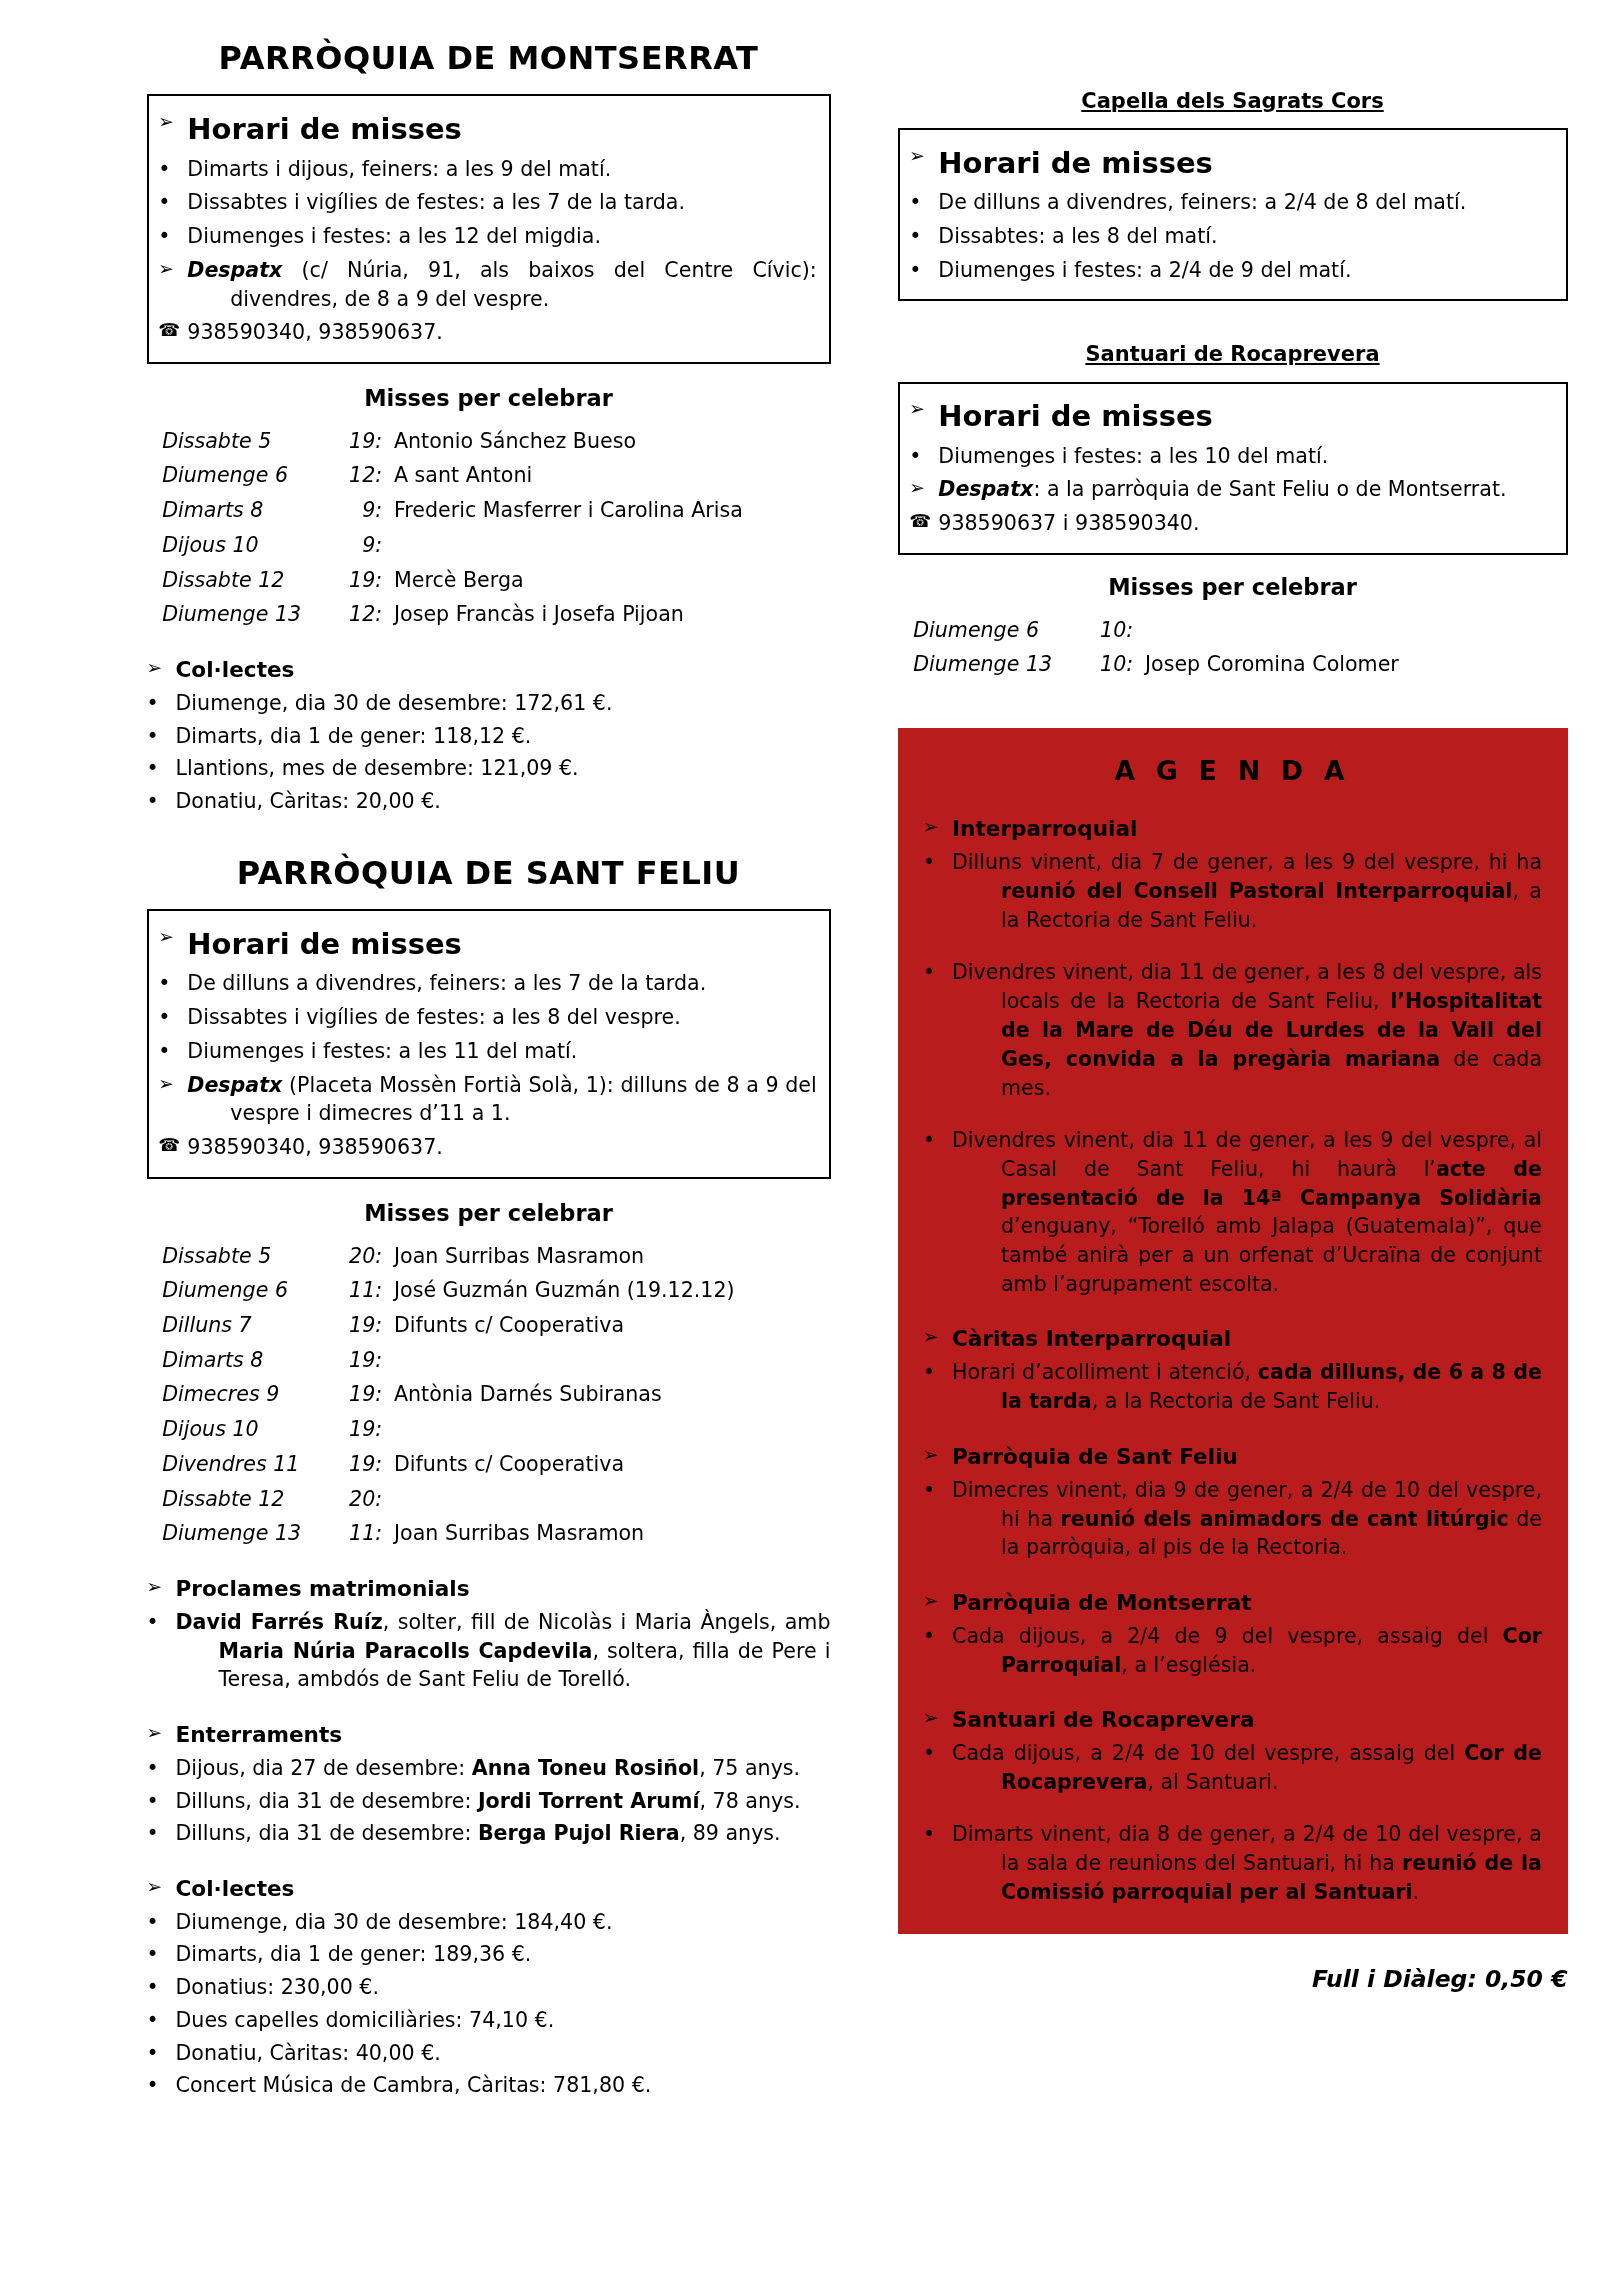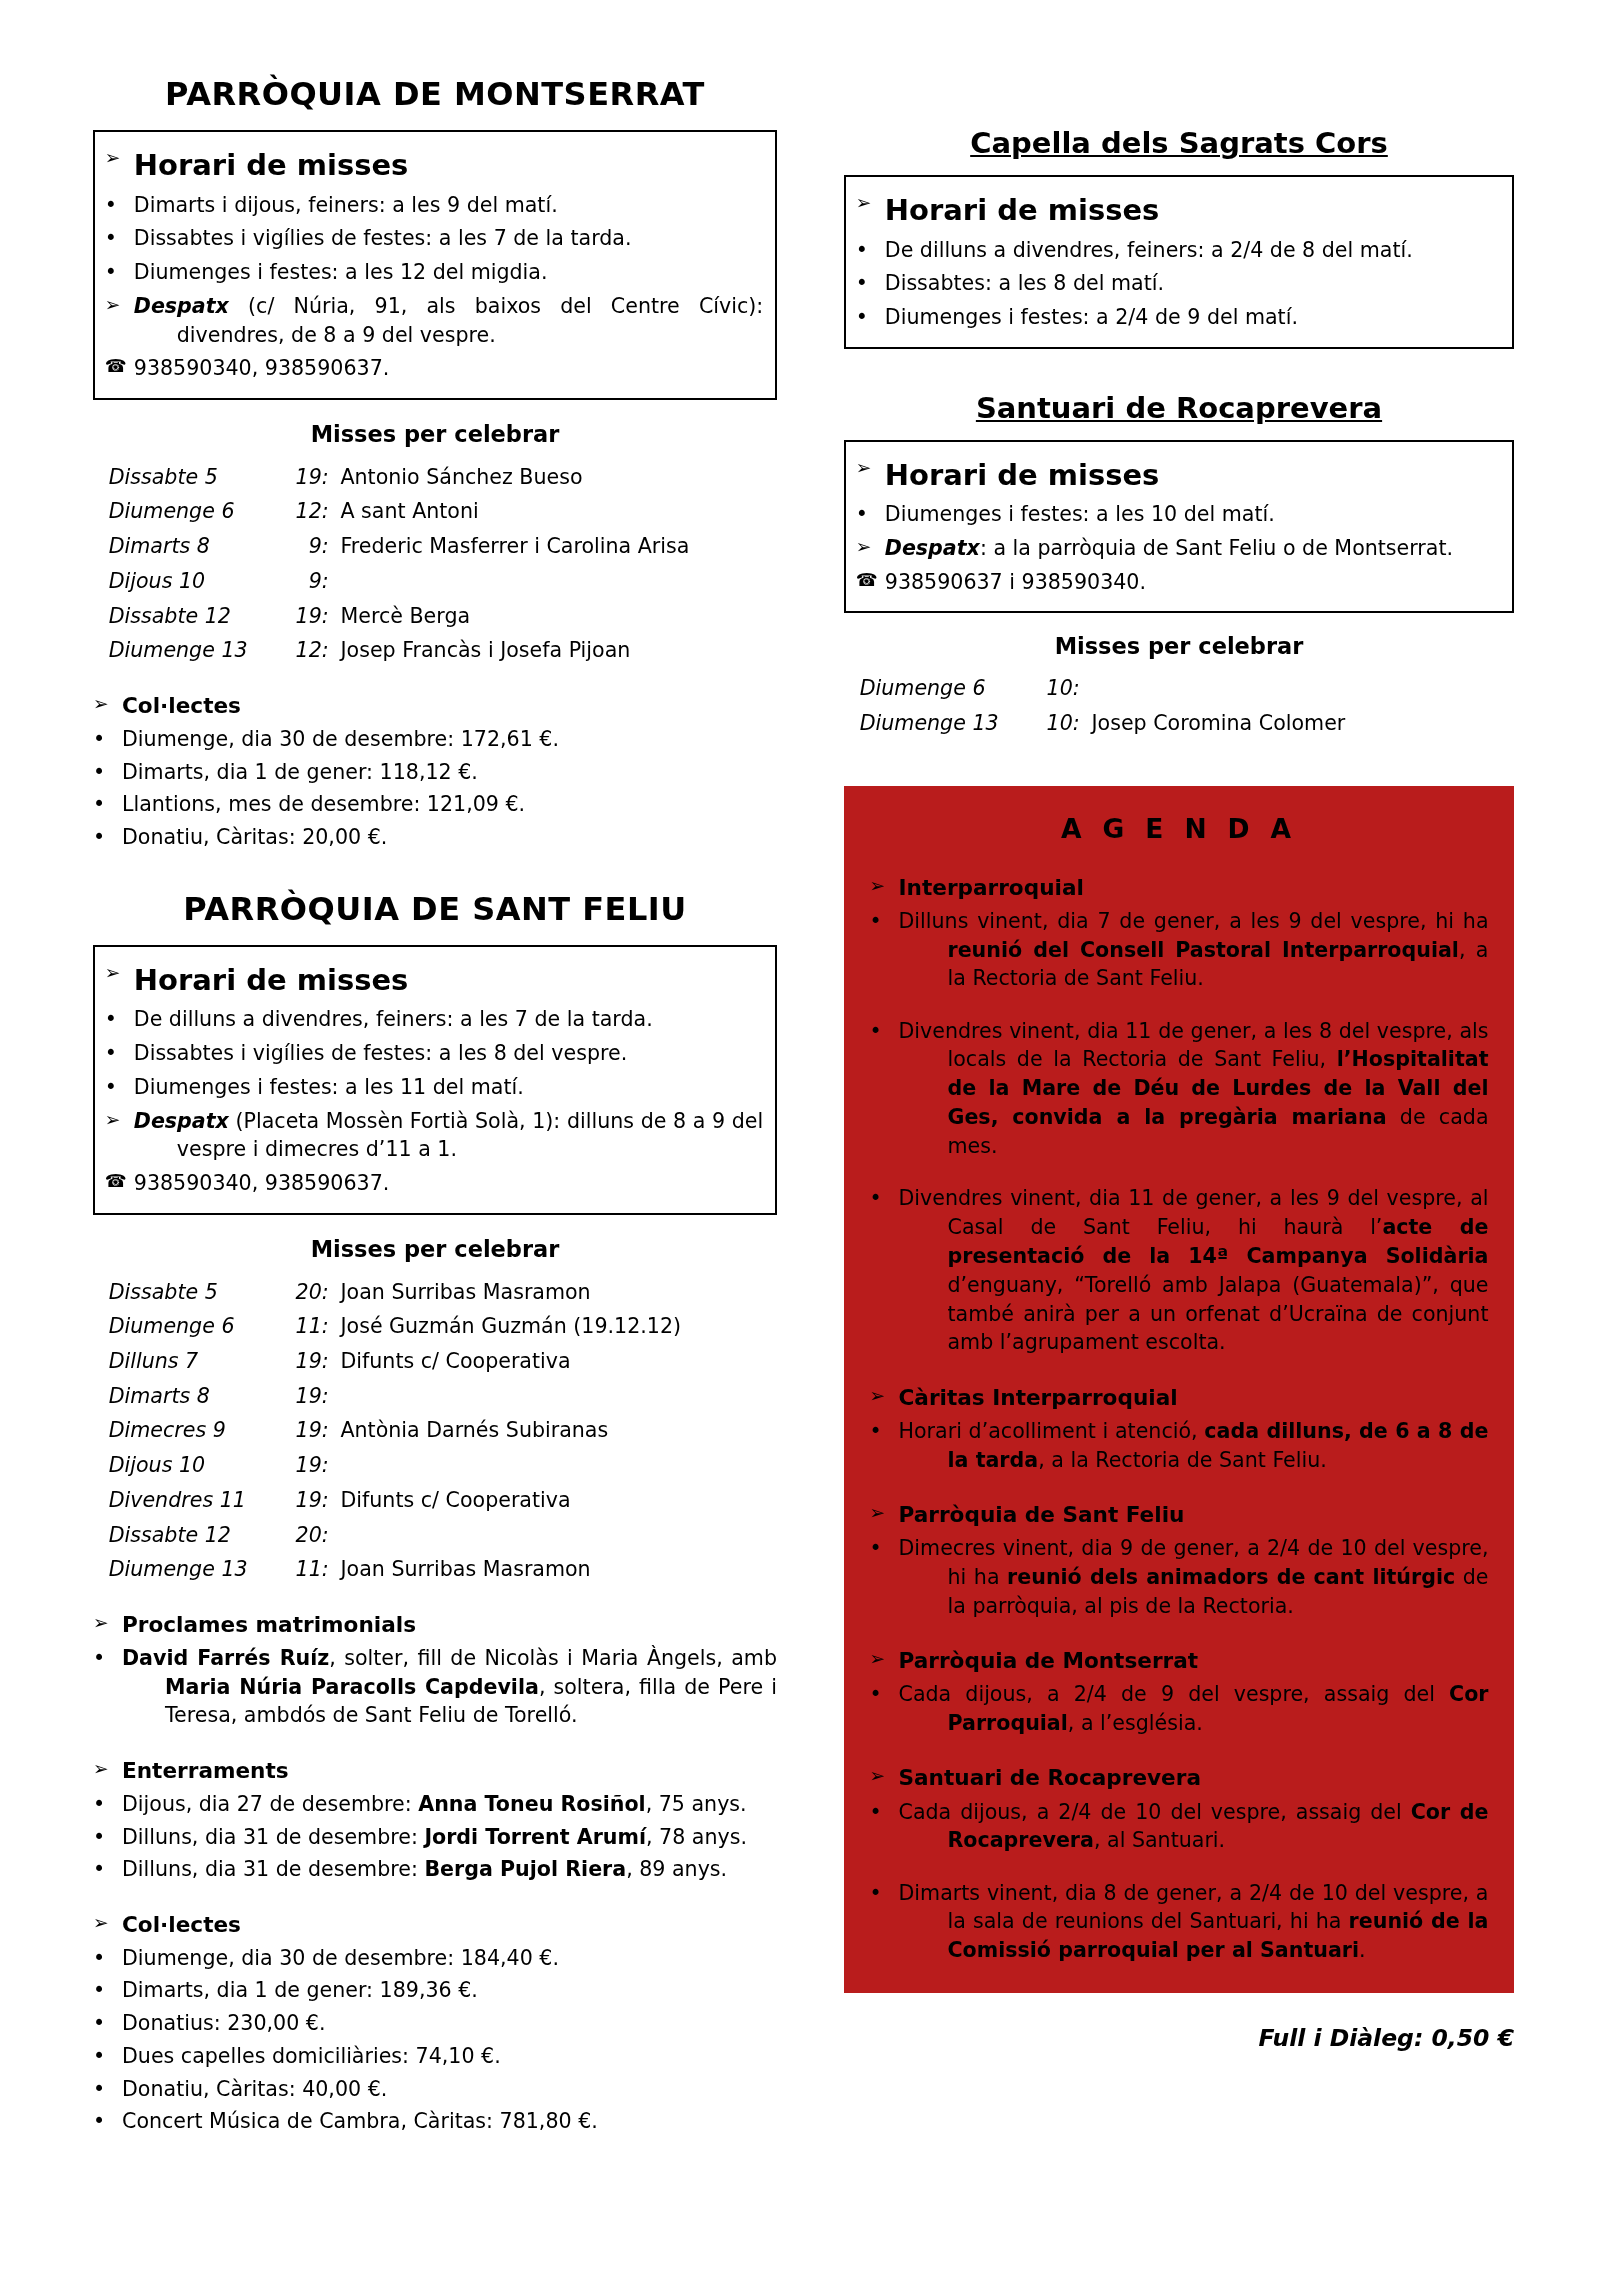--- a/index.html
+++ b/index.html
@@ -2,26 +2,26 @@
 <html><head>
 <meta charset="utf-8">
 <style>
   * { margin:0; padding:0; box-sizing:border-box; }
   html, body { width:1621px; height:2293px; }
   body {
     background:#ffffff; color:#000000;
     font-family:"DejaVu Sans","Liberation Sans",sans-serif;
     font-size:20.6px; line-height:1.4; overflow:hidden;
   }
-  .page { display:flex; padding:72px 0 0 93px; gap:67px; }
+  .page { display:flex; padding:36px 0 0 93px; gap:67px;justify-content:center; }
   .col-left  { width:684px; flex:0 0 684px; }
   .col-right { width:670px; flex:0 0 670px; }
 
   .big-title { font-size:32px; font-weight:bold; text-align:center; letter-spacing:0.5px; margin-bottom:13.7px; }
-  .right-title { font-size:29px; font-weight:bold; text-align:center; text-decoration:underline; margin-bottom:11.8px; }
+  .right-title { font-size:21px; font-weight:bold; text-align:center; text-decoration:underline; margin-bottom:11.8px; }
 
   .sched-box { border:2.9px solid #000; padding:7.8px 11.8px 9.8px 9.8px; }
   .bline { display:flex; margin:4.9px 0; }
   .mk { flex:0 0 29px; }
   .mk.arrow { font-size:18.6px; }
   .mk.dot { font-size:20.6px; }
   .mk.phone { font-size:17.6px; }
   .btext { flex:1; }
   .box-head { font-weight:bold; font-size:29px; }
   .just { text-align:justify; }

